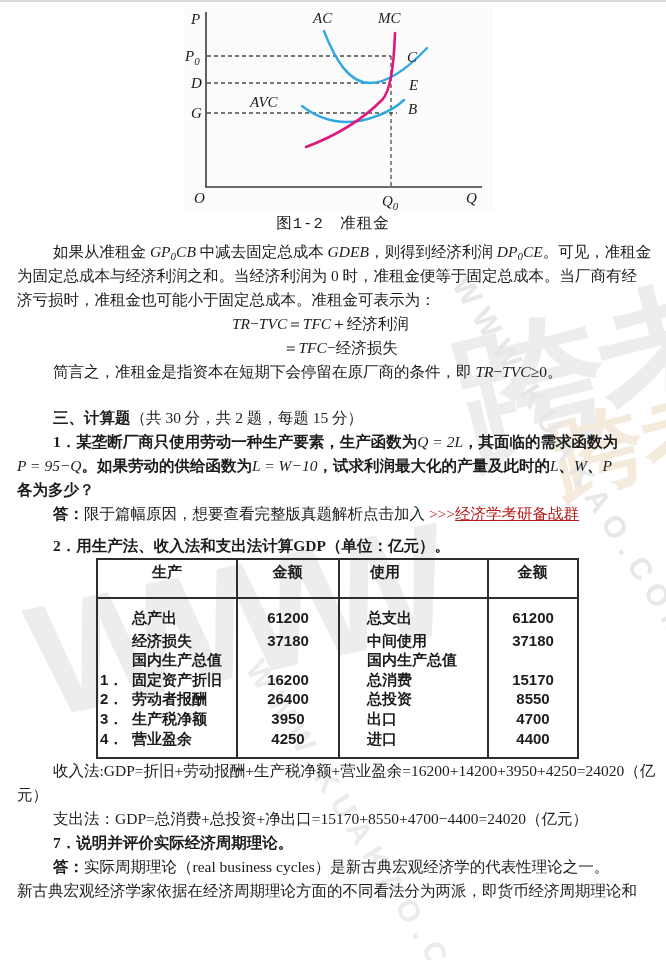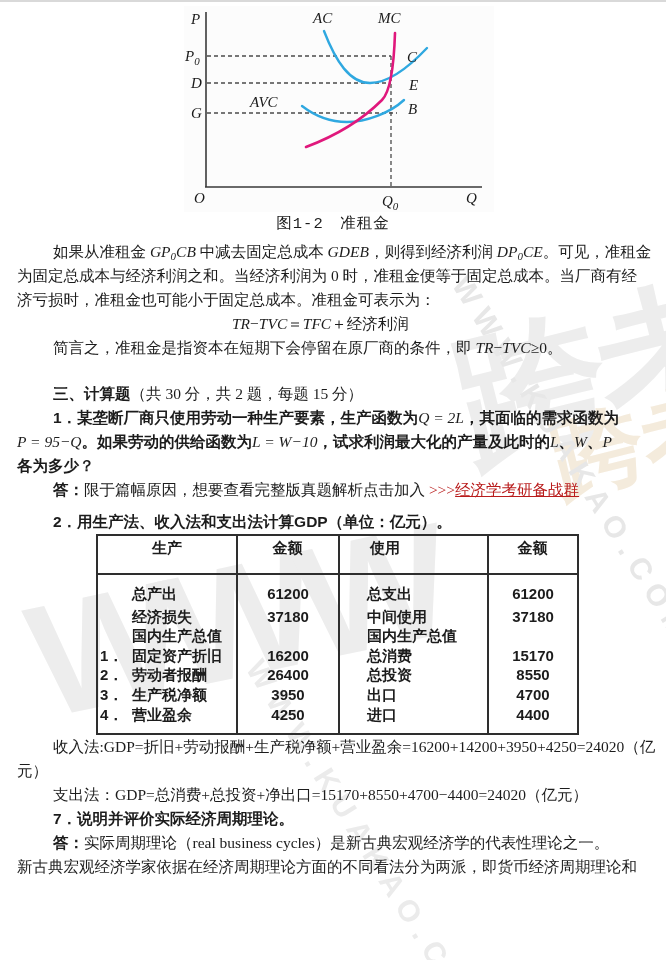--- a/index.html
+++ b/index.html
@@ -17,21 +17,21 @@
   
   .content{position:relative;z-index:1;}
   .fig{display:block;margin:4px 0 0 184px;}
   .caption{height:24px;line-height:24px;text-align:center;font-size:15.5px;letter-spacing:1px;font-family:Liberation Mono, monospace;}
   .line{margin:0 30px 0 17px;height:24px;line-height:24px;font-size:15.5px;white-space:nowrap;}
   .indent{text-indent:36px;}
   .mt4{margin-top:4px;} .mt22{margin-top:22px;} .mt12{margin-top:12px;} .mt8{margin-top:8px;}
   .f1{padding-left:215px;} .f2{padding-left:266px;}
   .m{font-style:italic;font-family:"Liberation Serif",serif;}
   .msub{font-style:italic;font-size:11px;vertical-align:-3px;}
-  .b{font-weight:700;font-family:Liberation Sans, sans-serif;}
+  .b{font-weight:700;font-family:Liberation Serif, serif;}
   .doclink{text-decoration:none;cursor:pointer;}
   .doclink .u{text-decoration:underline;}
   
   table.gdp{border-collapse:collapse;table-layout:fixed;width:481px;margin:0 0 0 96px;
             border:2px solid #2e2e2e;font-family:"Liberation Sans",sans-serif;font-weight:700;font-size:15px;}
   table.gdp col.w1{width:140px;} table.gdp col.w2{width:102px;}
   table.gdp col.w3{width:149px;} table.gdp col.w4{width:90px;}
   table.gdp th{height:33px;vertical-align:top;padding-top:3px;font-weight:700;text-align:left;}
   table.gdp th.h1{padding-left:54px;} table.gdp th.h3{padding-left:30px;margin-top:20px;}
   table.gdp th.ha{text-align:center;padding-left:0;}
@@ -90,20 +90,21 @@
       <text x="225" y="84">E</text>
       <text x="224" y="108">B</text>
     </svg>
 
     <div class="caption">图1-2　准租金</div>
 
     <div class="line indent mt4"><span>如果从准租金 </span><span class="m">GP</span><span class="msub">0</span><span class="m">CB</span><span> 中减去固定总成本 </span><span class="m">GDEB</span><span>，则得到经济利润 </span><span class="m">DP</span><span class="msub">0</span><span class="m">CE</span><span>。可见，准租金</span></div>
     <div class="line"><span>为固定总成本与经济利润之和。当经济利润为 0 时，准租金便等于固定总成本。当厂商有经</span></div>
     <div class="line"><span>济亏损时，准租金也可能小于固定总成本。准租金可表示为：</span></div>
     <div class="line f1"><span class="m">TR</span><span>−</span><span class="m">TVC</span><span>＝</span><span class="m">TFC</span><span>＋</span><span>经济利润</span></div>
+    <div class="line f2"><span>＝</span><span class="m">TFC</span><span>−</span><span>经济损失</span></div>
     <div class="line indent"><span>简言之，准租金是指资本在短期下会停留在原厂商的条件，即 </span><span class="m">TR</span><span>−</span><span class="m">TVC</span><span>≥0</span><span>。</span></div>
 
     <div class="line indent mt22"><span class="b">三、计算题</span><span>（共 30 分，共 2 题，每题 15 分）</span></div>
     <div class="line indent"><span class="b">1．某垄断厂商只使用劳动一种生产要素，生产函数为</span><span class="m">Q = 2L</span><span class="b">，其面临的需求函数为</span></div>
     <div class="line"><span class="m">P = 95−Q</span><span class="b">。如果劳动的供给函数为</span><span class="m">L = W−10</span><span class="b">，试求利润最大化的产量及此时的</span><span class="m">L</span><span class="b">、</span><span class="m">W</span><span class="b">、</span><span class="m">P</span></div>
     <div class="line"><span class="b">各为多少？</span></div>
     <div class="line indent"><span><span class="b">答：</span><span>限于篇幅原因，想要查看完整版真题解析点击加入 </span></span><a class="doclink" style="color: #b91c1c;"><span>&gt;&gt;&gt;</span><span class="u">经济学考研备战群</span></a></div>
 
     <div class="line indent mt8"><span class="b">2．用生产法、收入法和支出法计算GDP（单位：亿元）。</span></div>
 

